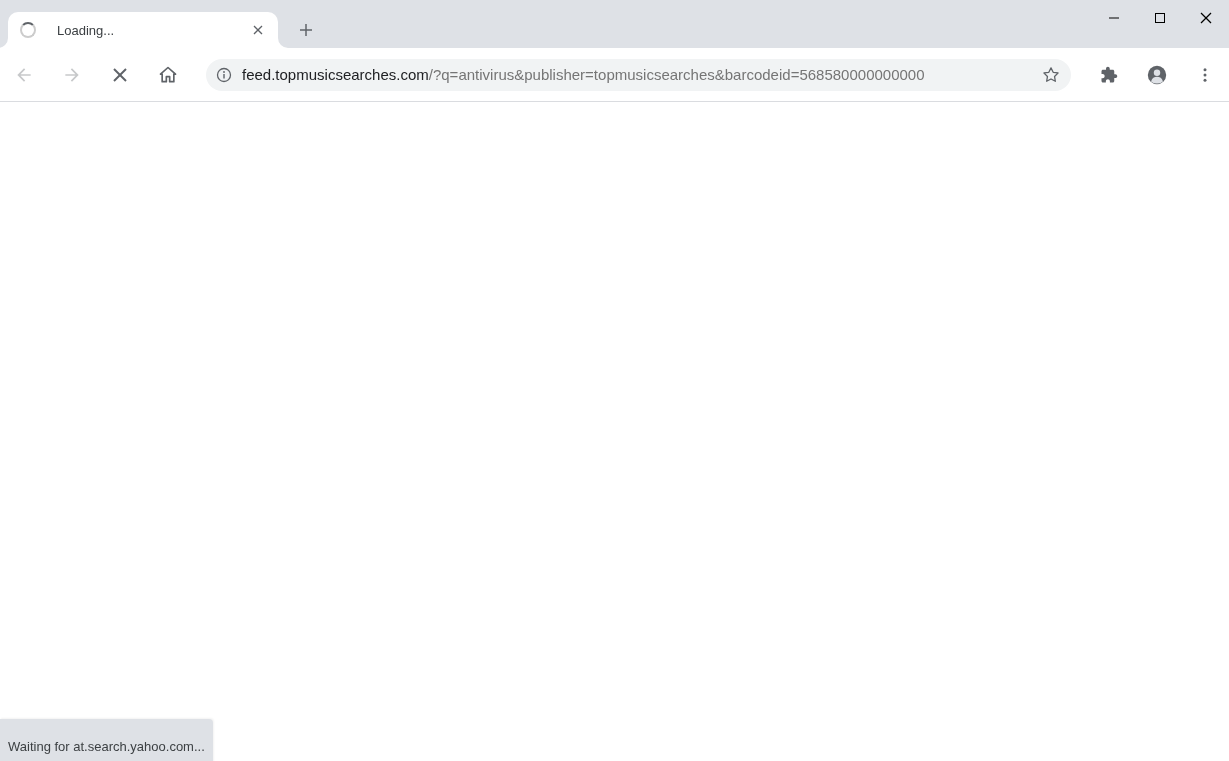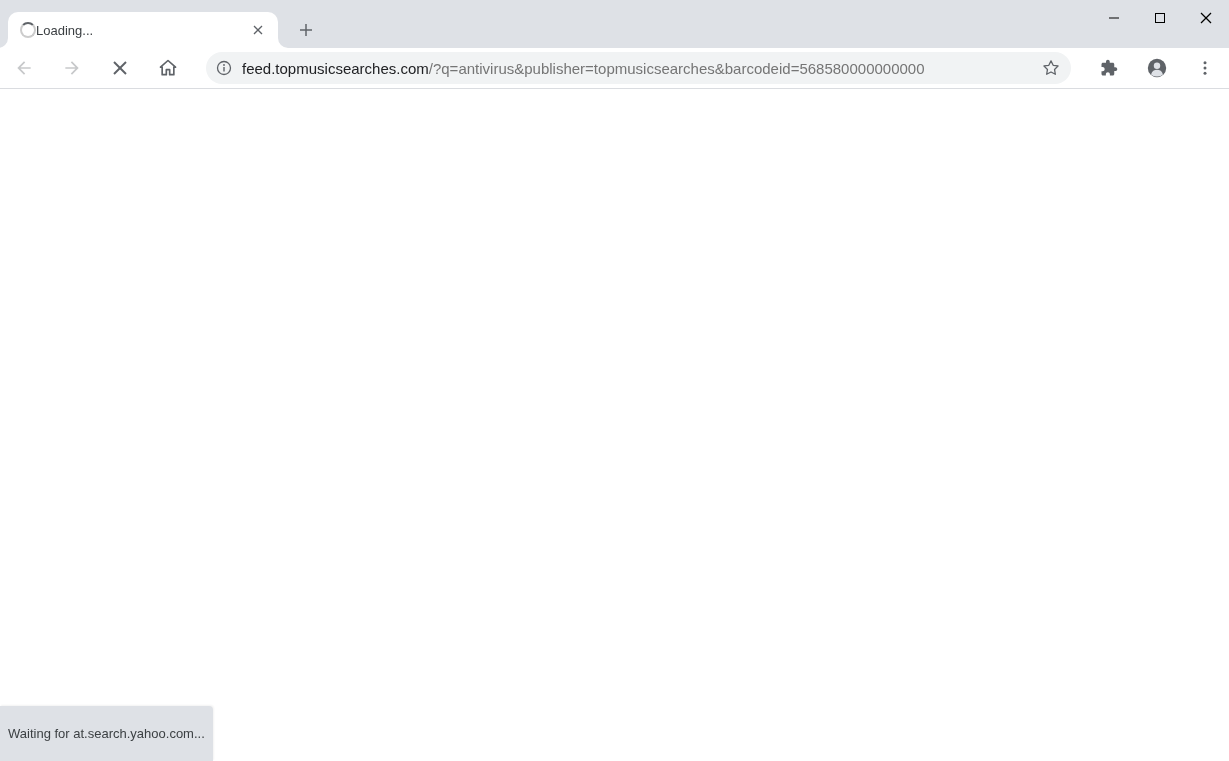--- a/index.html
+++ b/index.html
@@ -50,21 +50,21 @@
     
     .tab {
       background: white;
       height: 36px;
       width: 270px;
       border-radius: 10px 10px 0 0;
       display: flex;
       align-items: center;
       padding: 0 12px;
       position: relative;
-      gap: 0;
+      gap: 21px;
     }
     
     .tab::before {
       content: '';
       position: absolute;
       bottom: 0;
       left: -10px;
       width: 10px;
       height: 10px;
       background: white;
@@ -123,21 +123,21 @@
       margin-bottom: 4px;
       display: flex;
       align-items: center;
       justify-content: center;
       border-radius: 50%;
       cursor: pointer;
     }
     
     .toolbar {
       background: white;
-      height: 41px;
+      height: 54px;
       display: flex;
       align-items: center;
       padding: 0 8px;
       gap: 16px;
       border-bottom: 1px solid #dadce0;
     }
     
     .nav-btn {
       width: 32px;
       height: 32px;

